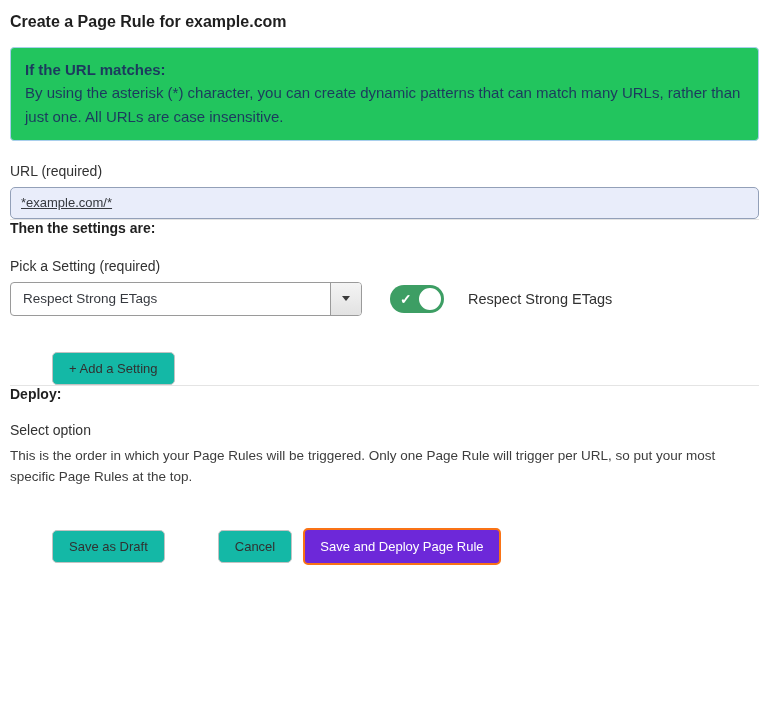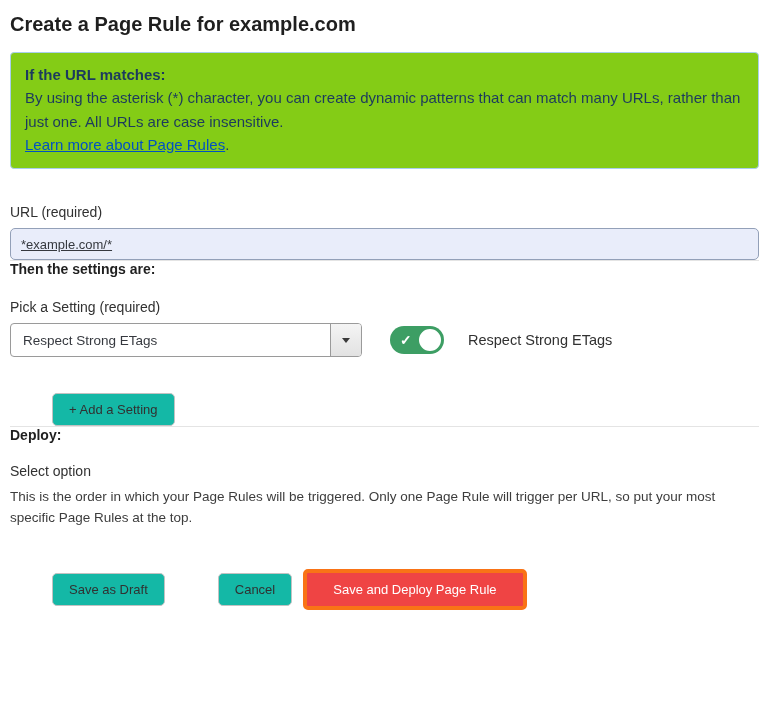--- a/index.html
+++ b/index.html
@@ -5,32 +5,32 @@
   * { box-sizing: border-box; margin: 0; padding: 0; }
   html, body { background: #ffffff; }
   body {
     width: 769px; height: 718px; overflow: hidden;
     font-family: "Liberation Sans", sans-serif;
     color: #313131;
   }
   .page { padding: 11px 10px 0 10px; }
 
   h1.page-title {
-    font-size: 20px; font-weight: 700; color: #1f1f1f;
+    font-size: 16px; font-weight: 700; color: #1f1f1f;
     margin: 2px 0 16px 0;
   }
 
   .info-box {
-    background: #84cc16;
+    background: #22c55e;
     border: 1px solid #a9cfec;
     border-radius: 4px;
     padding: 10px 14px 12px 14px;
     font-size: 15px; line-height: 1.55;
     color: #1c3a5e;
-    margin-bottom: 35px;
+    margin-bottom: 22px;
   }
   .info-heading { font-weight: 700; }
   .info-link-line a {
     color: #0051c3; text-decoration: underline; cursor: pointer;
   }
 
   .field-label {
     display: block;
     font-size: 14px; color: #313131;
     margin-bottom: 8px;
@@ -134,24 +134,24 @@
     cursor: pointer;
     line-height: 1;
   }
   .btn-gray {
     background: #14b8a6;
     border: 1px solid #c2c2c2;
     color: #313131;
     margin-left: 42px;
   }
   .btn-primary {
-    background: #ef4444;
-    border: 4px solid #f97316;
+    background: #6d28d9;
+    border: 2px solid #f97316;
     color: #ffffff;
-    padding: 10px 26px;
+    padding: 10px 15px;
   }
 
   .order-select {
     display: flex; align-items: center; justify-content: space-between;
     width: 100%; height: 31px;
     border: 1px solid #9a9a9a;
     border-radius: 4px;
     padding: 0 12px;
     font-size: 13.5px; color: #36393f;
     cursor: pointer;
@@ -173,21 +173,20 @@
 </head>
 <body>
 
 <div class="page">
 
   <h1 class="page-title">Create a Page Rule for example.com</h1>
 
   <div class="info-box">
     <div class="info-heading">If the URL matches:</div>
     <div class="info-body">By using the asterisk (*) character, you can create dynamic patterns that can match many URLs, rather than just one. All URLs are case insensitive.</div>
-    <div class="info-link-line"><a href="#">Learn more about Page Rules</a><span>.</span></div>
   </div>
 
   <label class="field-label">URL (required)</label>
   <input class="url-input" type="text" value="*example.com/*" style="">
 
   <hr class="divider divider-1">
 
   <h2 class="section-heading">Then the settings are:</h2>
 
   <label class="field-label">Pick a Setting (required)</label>

